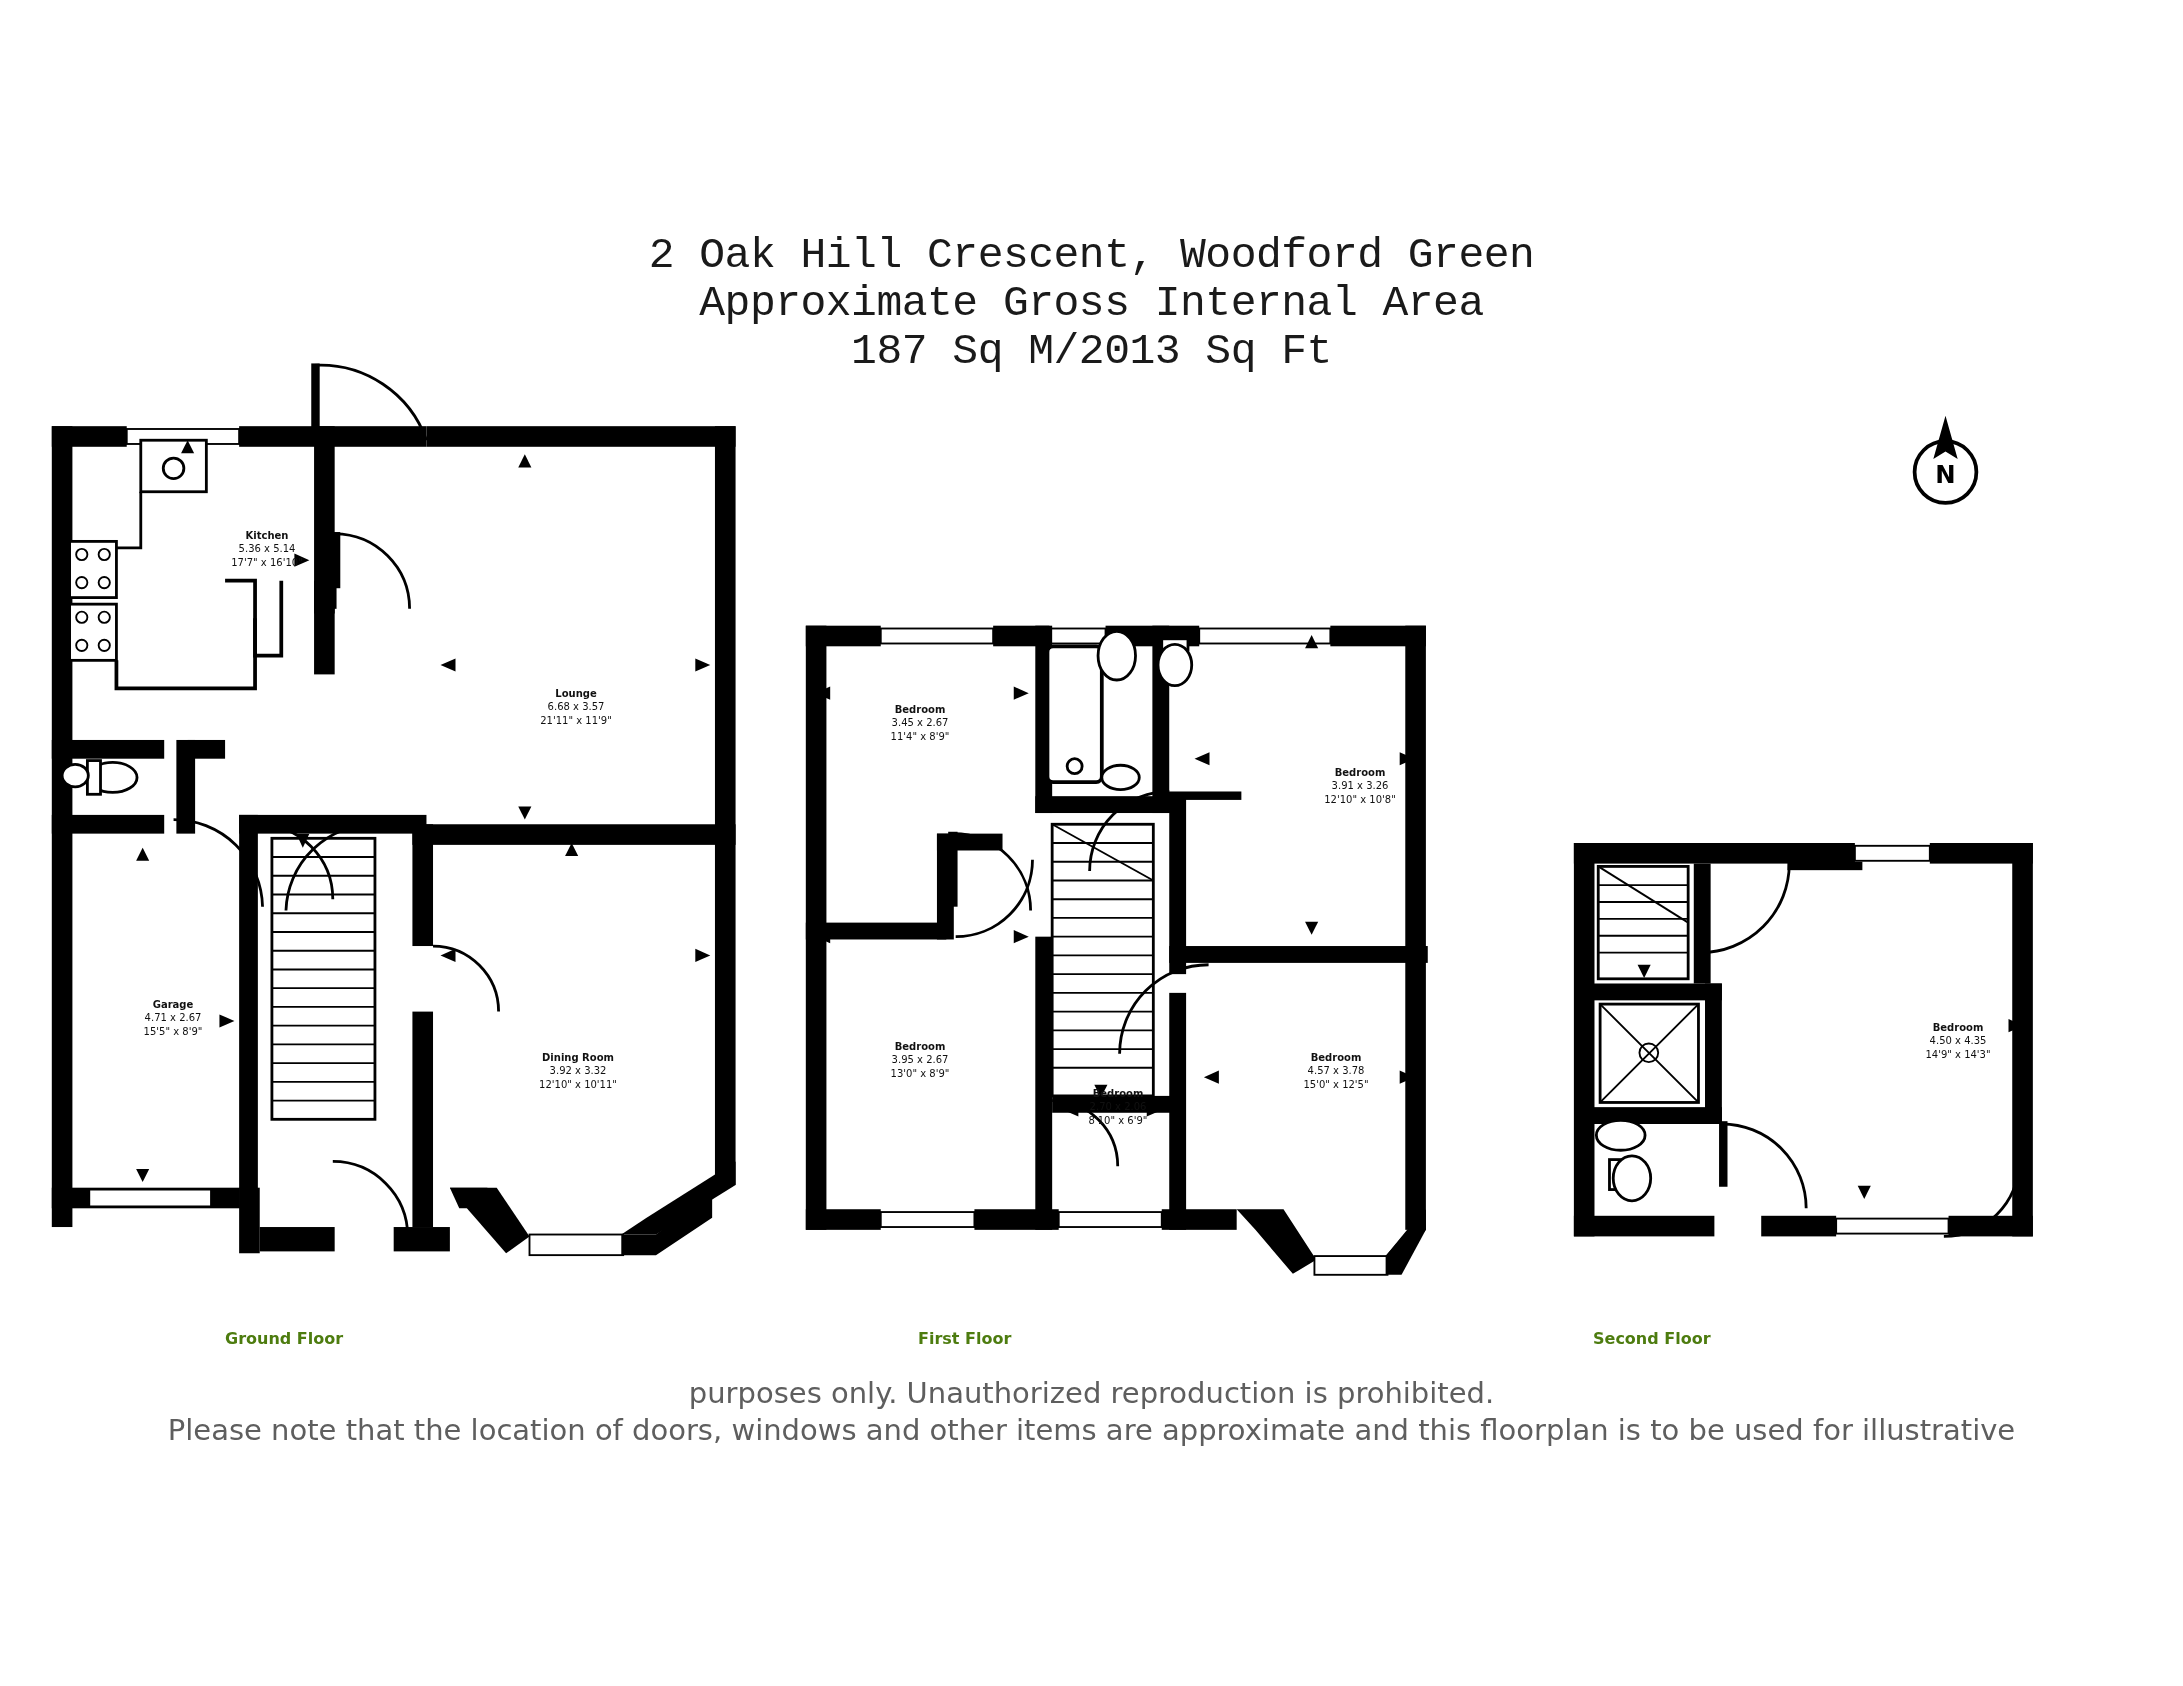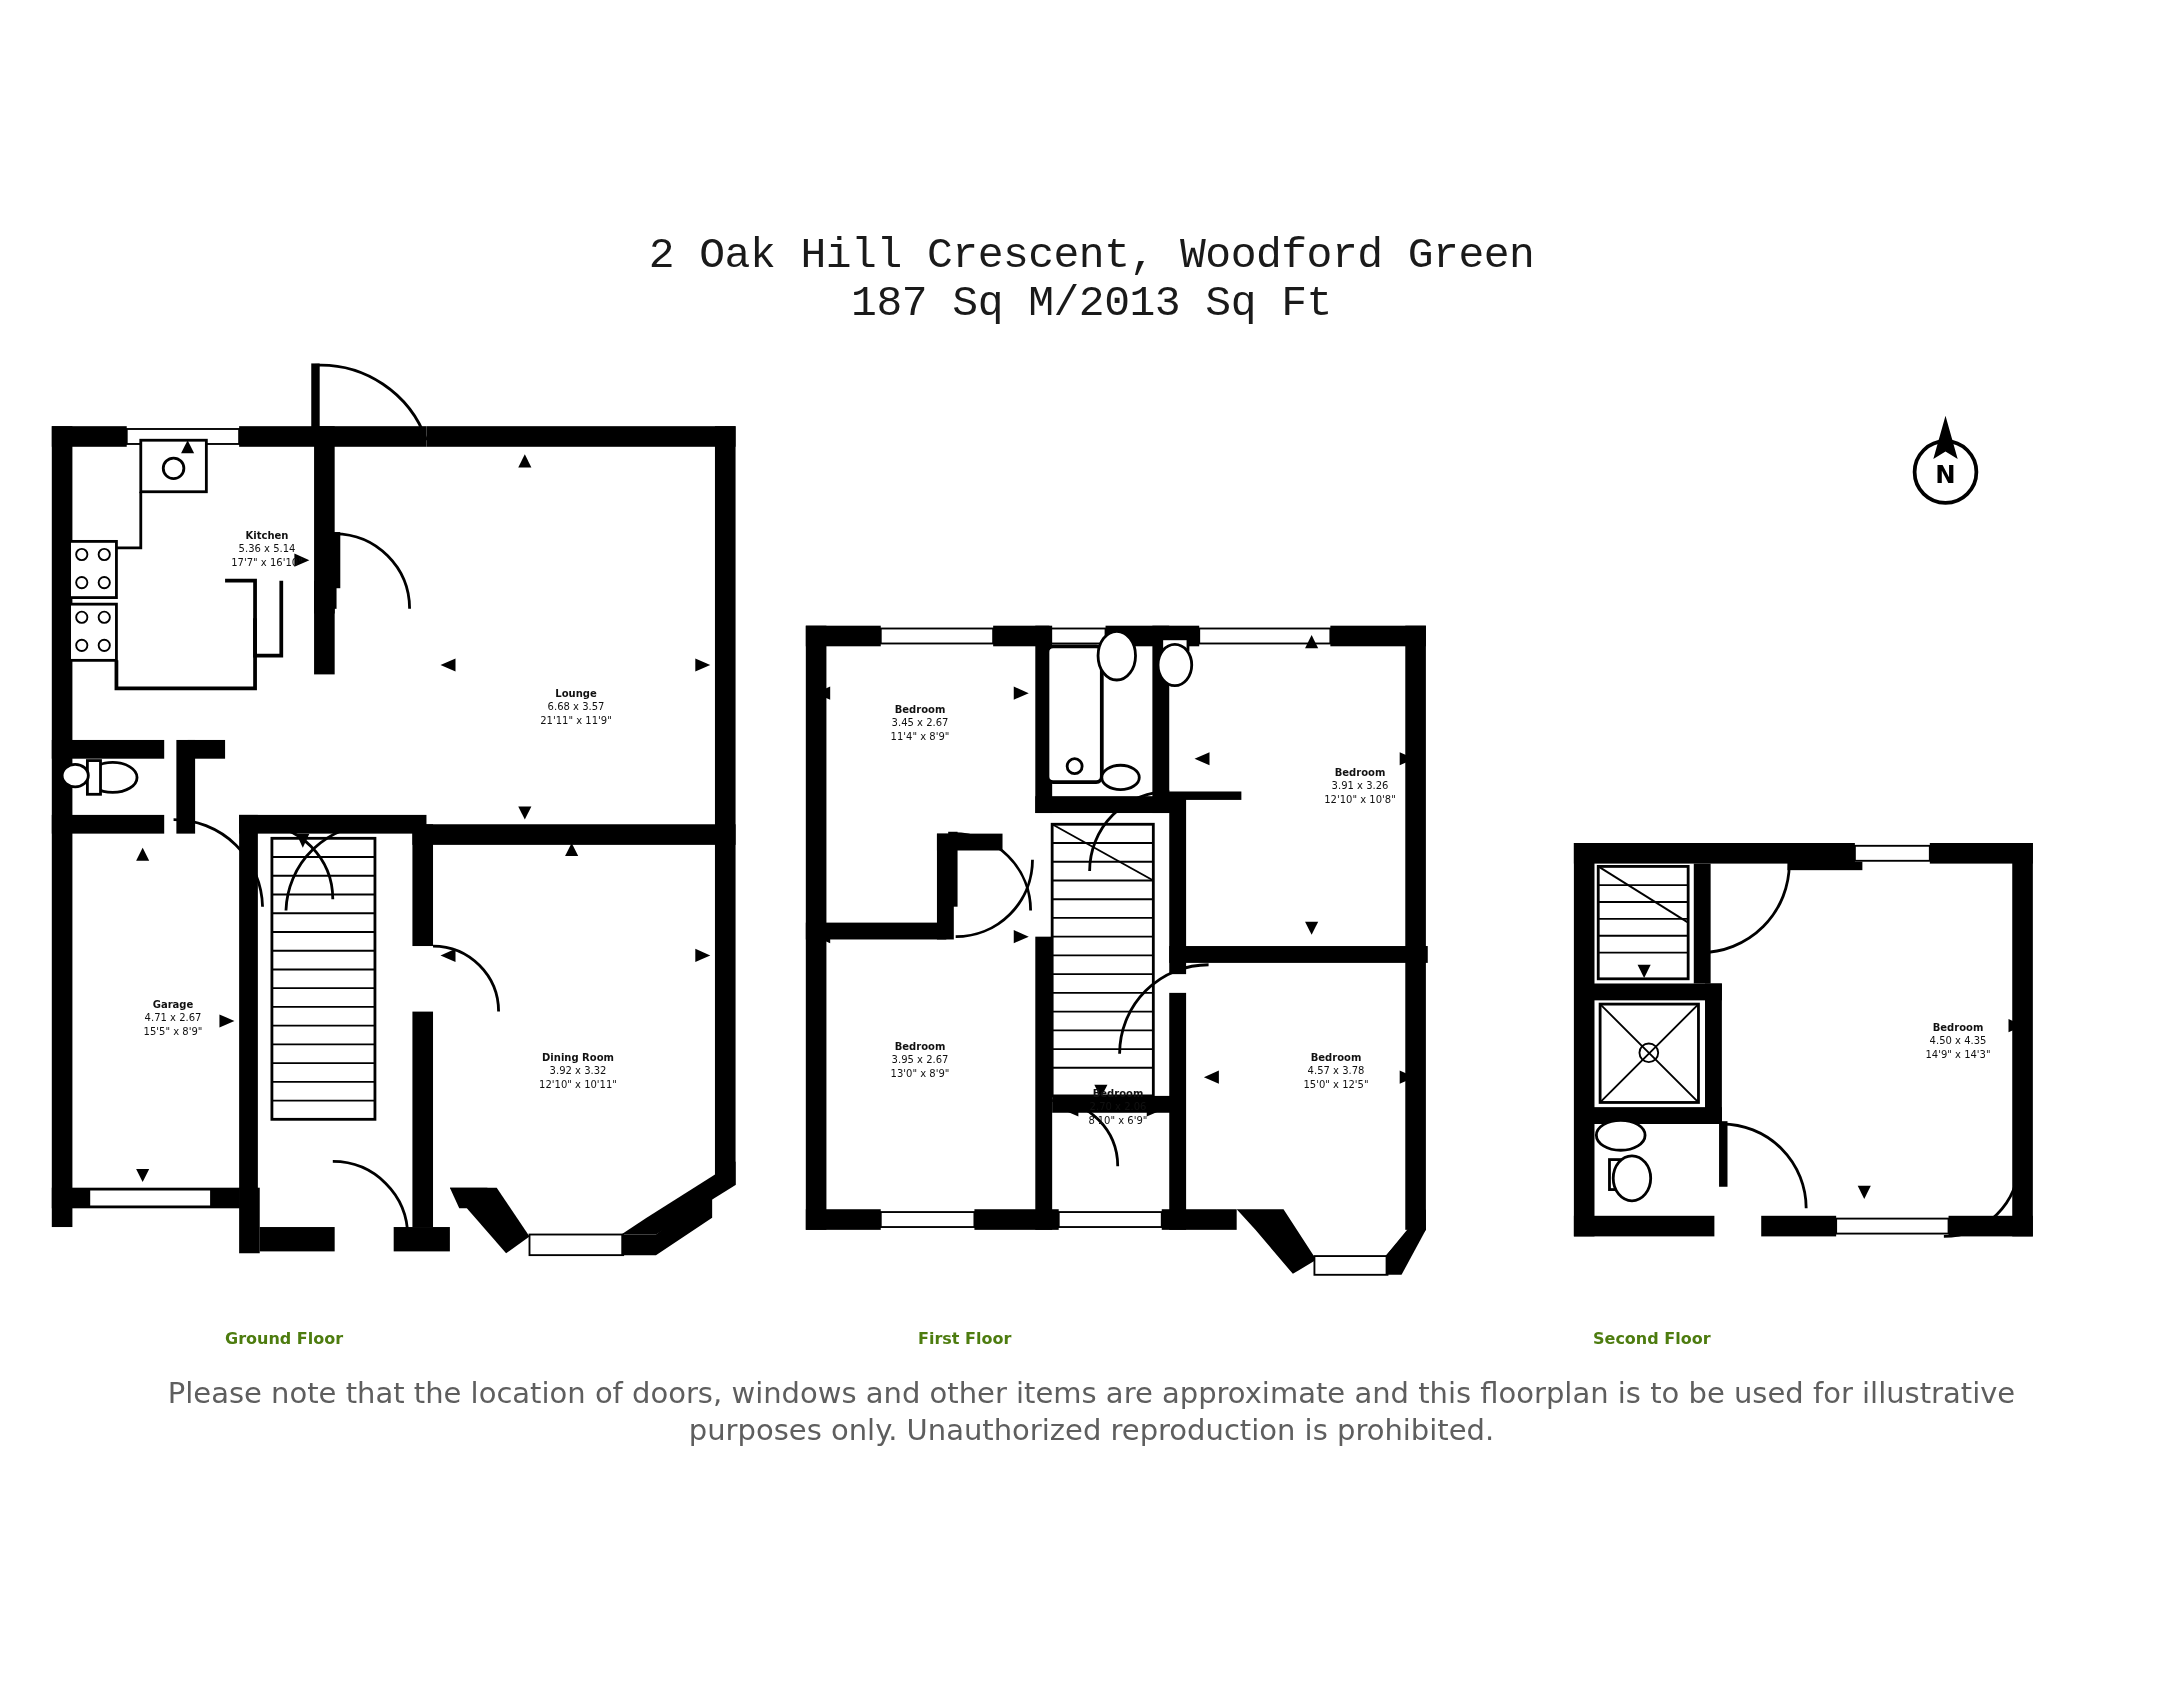--- a/index.html
+++ b/index.html
@@ -93,20 +93,21 @@
     height: 103px;
   }
 </style>
 </head>
 <body>
 
 <div id="sheet">
 
   <div class="title-block">
     <div class="line">2 Oak Hill Crescent, Woodford Green</div>
+    <div class="line">Approximate Gross Internal Area</div>
     <div class="line">187 Sq M/2013 Sq Ft</div>
   </div>
 
   <svg class="plan" viewBox="0 0 2330 1800">
 
     <g>
 
       <rect x="55" y="455" width="22" height="855" fill="#000"></rect>
 
       <rect x="55" y="455" width="80" height="22" fill="#000"></rect>
@@ -457,18 +458,18 @@
     <div class="rname">Bedroom</div>
     <div class="rdim">4.50 x 4.35</div>
     <div class="rdim">14'9" x 14'3"</div>
   </div>
 
   <div class="floor-caption" style="left:225px; top:1329px; width:394px;">Ground Floor</div>
   <div class="floor-caption" style="left:918px; top:1329px; width:394px;">First Floor</div>
   <div class="floor-caption" style="left:1593px; top:1329px; width:394px;">Second Floor</div>
 
   <div class="disclaimer">
+    <div>purposes only. Unauthorized reproduction is prohibited.</div>
     <div>Please note that the location of doors, windows and other items are approximate and this floorplan is to be used for illustrative</div>
-    <div>purposes only. Unauthorized reproduction is prohibited.</div>
   </div>
 
 </div>
 
 
 </body></html>

